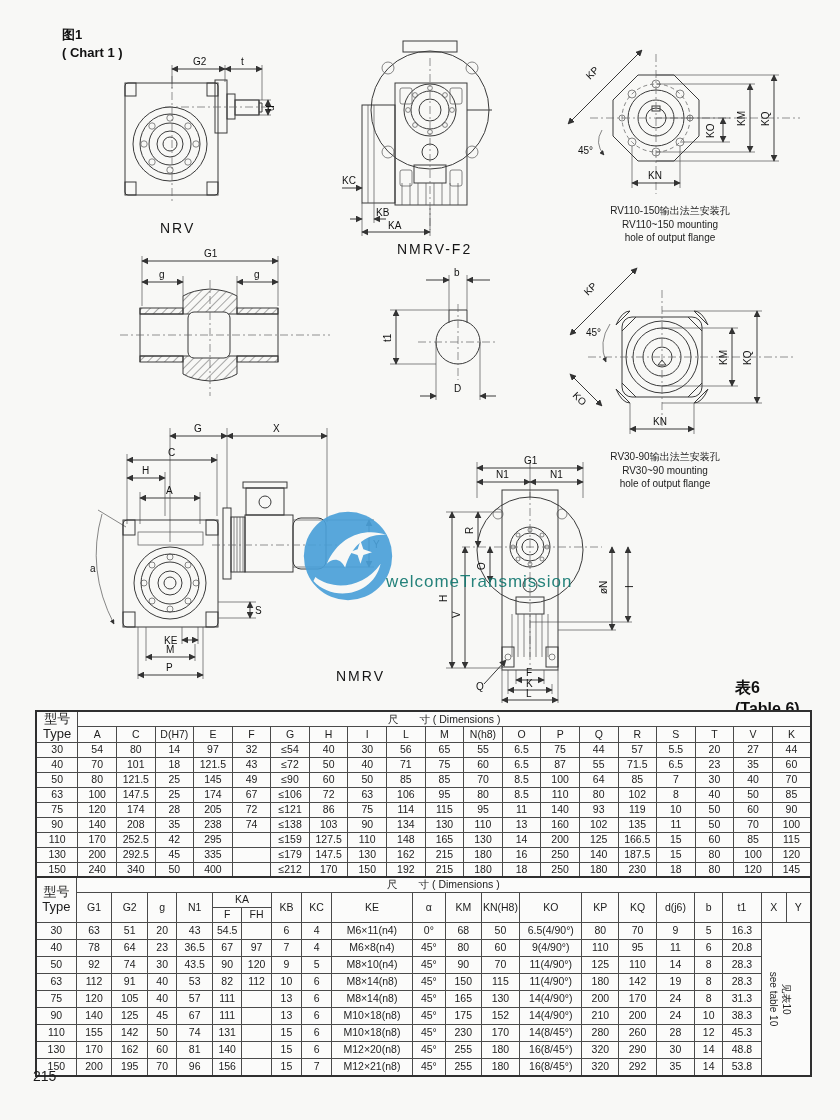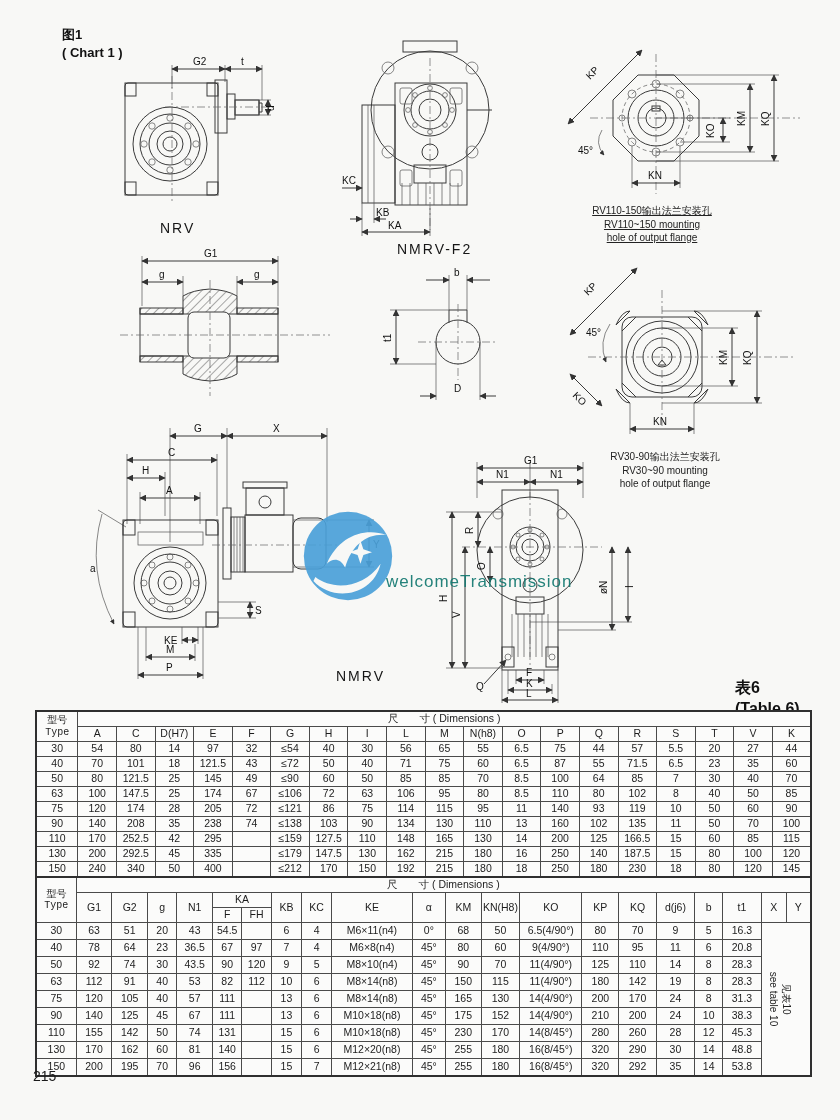--- a/index.html
+++ b/index.html
@@ -16,21 +16,21 @@
   svg .dash{stroke:#555;stroke-width:0.7;fill:none;stroke-dasharray:4 3;}
   svg text{font-family:"Liberation Sans",sans-serif;font-size:10px;fill:#111;}
   svg .hole{fill:#f8f8f6;stroke:#3a3a3a;stroke-width:1;}
   
   table{border-collapse:collapse;table-layout:fixed;width:777px;background:#fbfbfa;}
   th,td{border:1px solid #4a4a4a;text-align:center;vertical-align:middle;
         font-size:10.5px;font-weight:normal;padding:0;line-height:1.25;height:14px;
         overflow:hidden;white-space:nowrap;}
   table{border:2px solid #2f2f2f;}
   .t2 td{height:16px;}
-  .typehead{font-size:10px;line-height:1.15;font-family:Liberation Mono, monospace;}
+  .typehead{font-size:13px;line-height:1.15;}
   .xy-note{vertical-align:middle;}
   .xy-note .rot{transform:rotate(90deg);transform-origin:center;width:120px;height:120px;
         margin:-2px -42px;display:flex;flex-direction:column;align-items:center;justify-content:center;
         font-size:10px;line-height:1.3;}
   .pageno{font-size:14px;color:#1a1a1a;}
   .tabletag{font-size:16px;text-align:left;line-height:1.3;color:#111;font-weight:bold;}
   
   .wm-cn{font-size:58px;font-weight:bold;color:#a2a2a2;opacity:.75;letter-spacing:10px;}
   .wm-en{font-size:17px;color:#0f766e;opacity:.9;letter-spacing:1px;}
 </style>
@@ -191,21 +191,21 @@
     <text x="152" y="90" transform="rotate(-90 152,90)">KO</text>
     <line class="thin" x1="94" y1="36" x2="193" y2="36"></line>
       <line class="thin" x1="94" y1="104" x2="193" y2="104"></line>
     <line class="ln" x1="188" y1="36" x2="188" y2="104" marker-start="url(#ar3)" marker-end="url(#ar3)"></line>
     <text x="183" y="78" transform="rotate(-90 183,78)">KM</text>
     <line class="thin" x1="94" y1="27" x2="217" y2="27"></line>
       <line class="thin" x1="94" y1="113" x2="217" y2="113"></line>
     <line class="ln" x1="212" y1="27" x2="212" y2="113" marker-start="url(#ar3)" marker-end="url(#ar3)"></line>
     <text x="207" y="78" transform="rotate(-90 207,78)">KQ</text>
   </svg>
-  <div class="abs flange-cap" style="left:562px;top:204px;width:180px;text-decoration:underline;">
+  <div class="abs flange-cap" style="left:580px;top:204px;width:180px;">
     <div>RV110-150输出法兰安装孔</div>
     <div>RV110~150 mounting</div>
     <div>hole of output flange</div>
   </div>
 
   <svg class="abs" style="left:108px;top:248px;" width="235" height="152" viewBox="0 0 235 152">
     <defs>
       <marker id="ar4" viewBox="0 0 10 10" refX="9" refY="5" markerWidth="7" markerHeight="7" orient="auto-start-reverse">
           <path d="M0,0L10,5L0,10z" fill="#333"></path>
         </marker>

